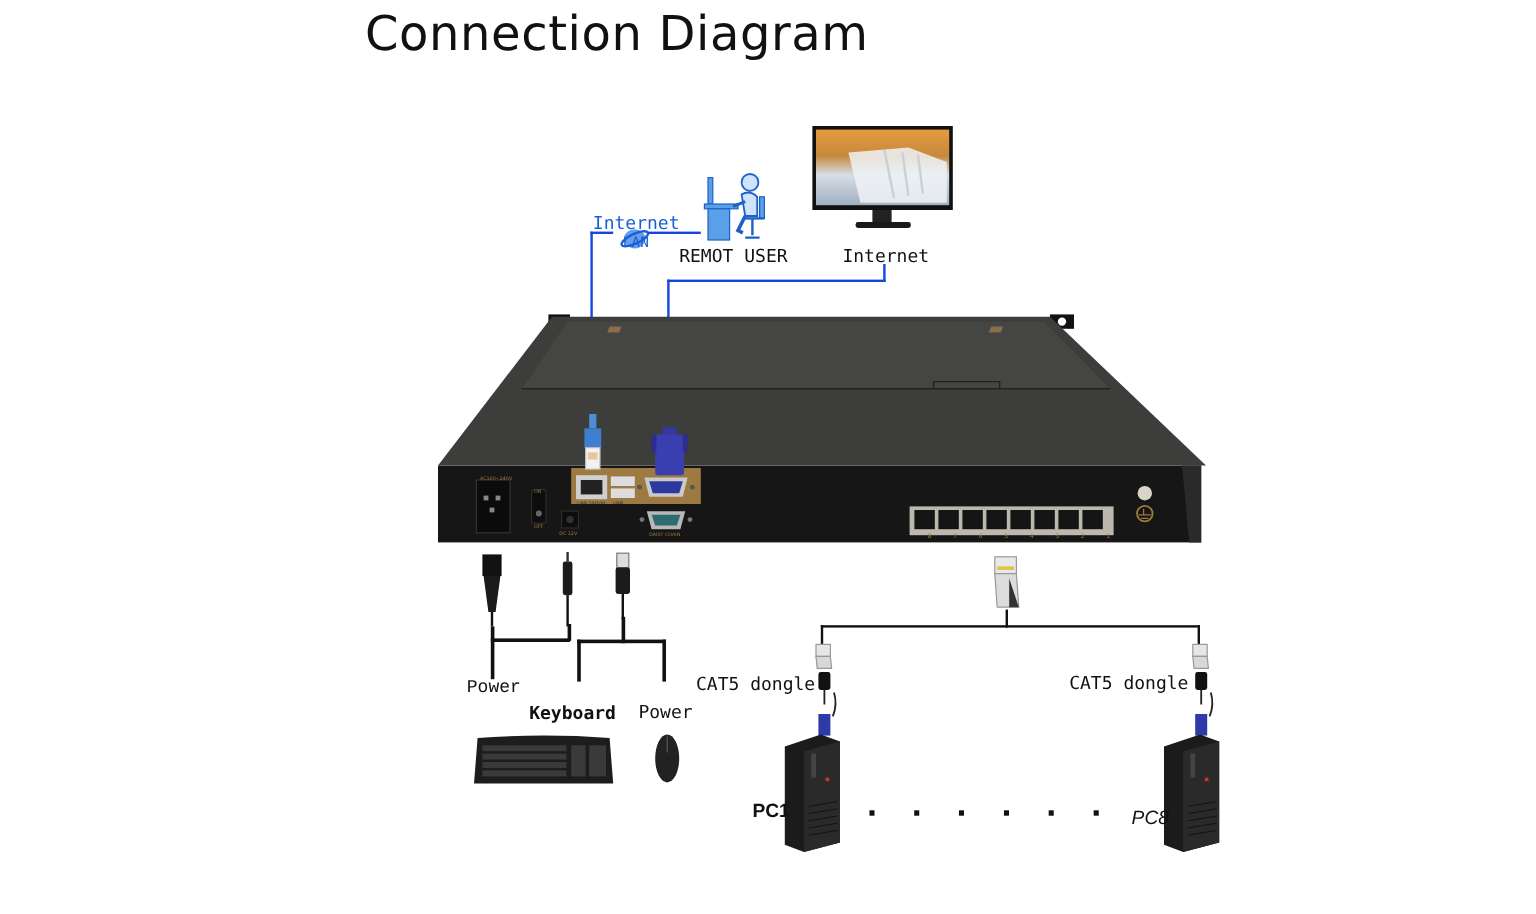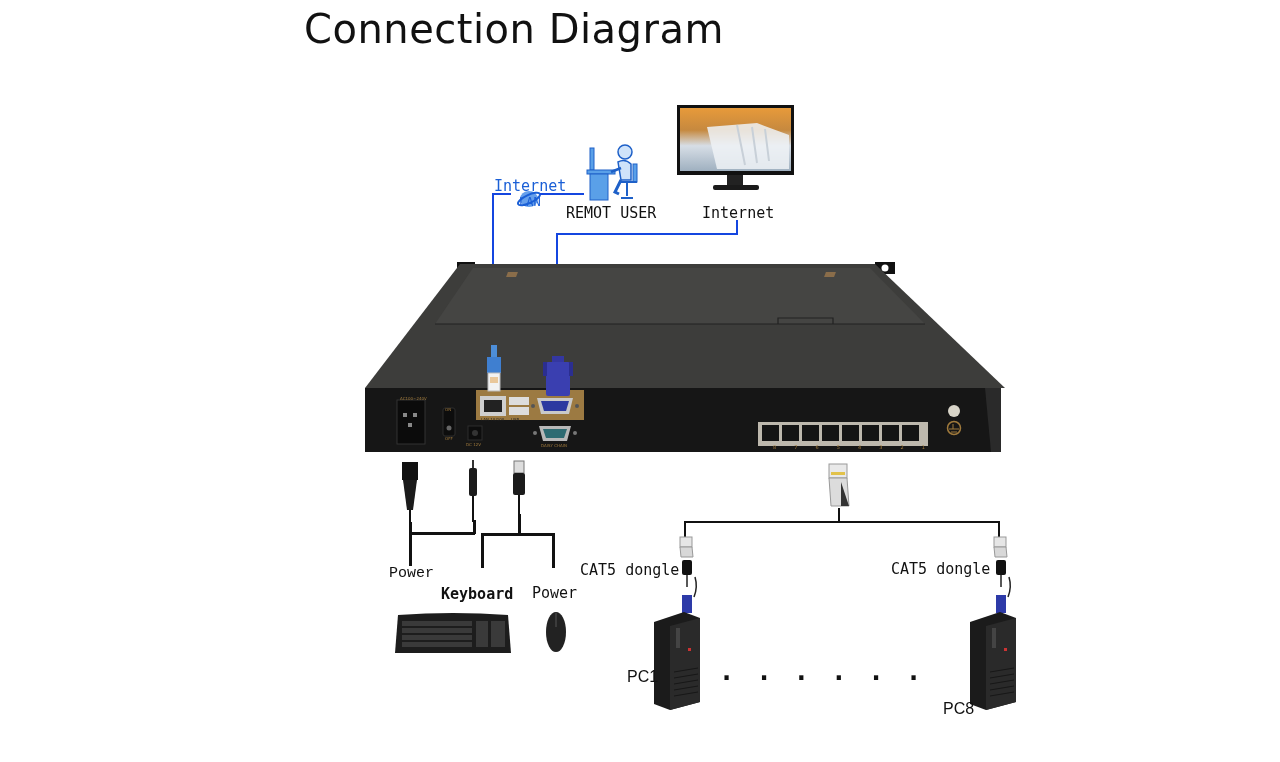--- a/index.html
+++ b/index.html
@@ -238,36 +238,36 @@
   <rect x="22" y="16" width="4" height="20" fill="#444"></rect>
   <rect x="34" y="36" width="3" height="3" fill="#c33"></rect>
   <g stroke="#111" stroke-width="0.8">
     <line x1="20" y1="60" x2="44" y2="56"></line>
       <line x1="20" y1="66" x2="44" y2="62"></line>
     <line x1="20" y1="72" x2="44" y2="68"></line>
       <line x1="20" y1="78" x2="44" y2="74"></line>
     <line x1="20" y1="84" x2="44" y2="80"></line>
   </g>
 </svg>
-<div class="abs mono" style="left:627px; top:668px; font-family:'Liberation Sans', sans-serif; font-size:16px;">PC1</div>
+<div class="abs mono" style="left:627px; top:668px; font-family:'Liberation Sans', sans-serif; font-size:16px;font-weight:bold;">PC1</div>
 
 <svg style="left:970px; top:612px;" width="46" height="98" viewBox="0 0 46 98">
   <path d="M0 10 L30 0 L46 6 L46 90 L16 98 L0 92 Z" fill="#1b1b1b"></path>
   <path d="M16 14 L46 6 L46 90 L16 98 Z" fill="#2a2a2a"></path>
   <rect x="22" y="16" width="4" height="20" fill="#444"></rect>
   <rect x="34" y="36" width="3" height="3" fill="#c33"></rect>
   <g stroke="#111" stroke-width="0.8">
     <line x1="20" y1="60" x2="44" y2="56"></line>
       <line x1="20" y1="66" x2="44" y2="62"></line>
     <line x1="20" y1="72" x2="44" y2="68"></line>
       <line x1="20" y1="78" x2="44" y2="74"></line>
     <line x1="20" y1="84" x2="44" y2="80"></line>
   </g>
 </svg>
-<div class="abs mono" style="left:943px; top:700px; font-family:'Liberation Sans', sans-serif; font-size:16px;">PC8</div>
+<div class="abs mono" style="left:943px; top:674px; font-family:'Liberation Sans', sans-serif; font-size:16px;font-style:italic;">PC8</div>
 
 <div class="abs" style="left:722px; top:664px; width:196px; display:flex; justify-content:space-between; font-size:24px; font-weight:bold; color:#111;">
   <span>·</span>
   <span>·</span>
   <span>·</span>
   <span>·</span>
   <span>·</span>
   <span>·</span>
 </div>
 

